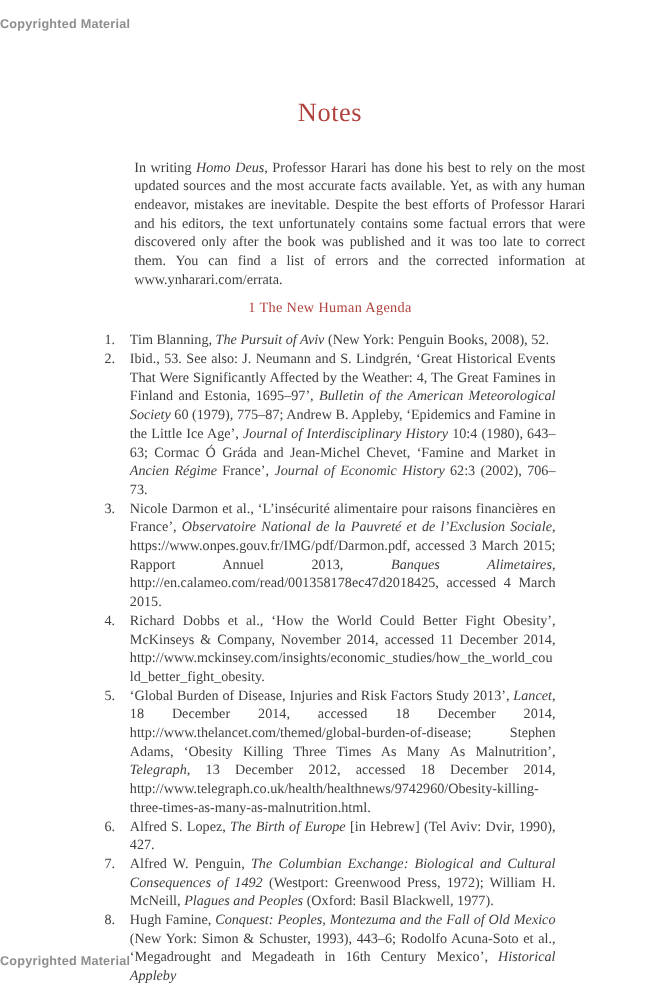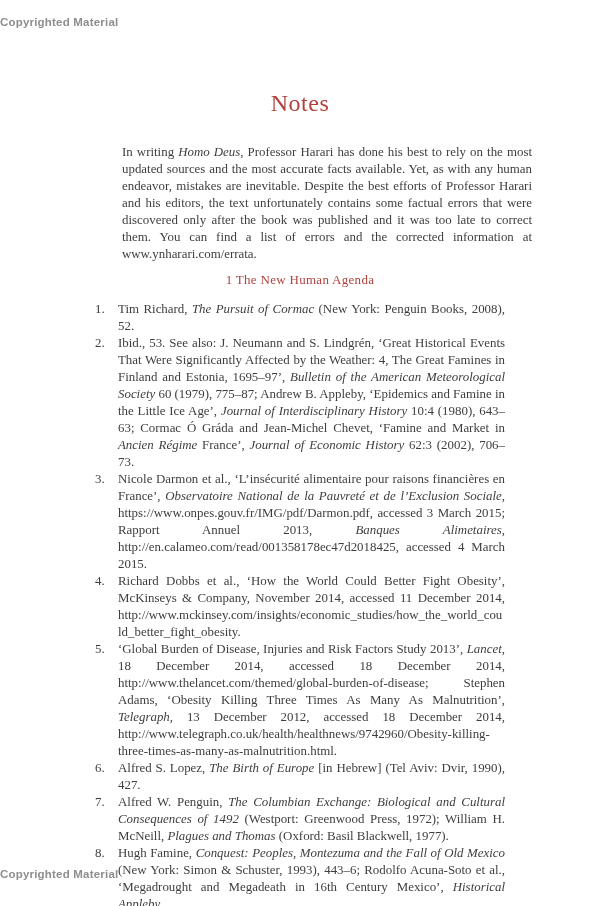--- a/index.html
+++ b/index.html
@@ -82,24 +82,24 @@
 <div class="page">
   <div class="copyright top">Copyrighted Material</div>
 
   <h1 class="notes-title">Notes</h1>
 
   <p class="intro"><span>In writing </span><i>Homo Deus</i><span>, Professor Harari has done his best to rely on the most updated sources and the most accurate facts available. Yet, as with any human endeavor, mistakes are inevitable. Despite the best efforts of Professor Harari and his editors, the text unfortunately contains some factual errors that were discovered only after the book was published and it was too late to correct them. You can find a list of errors and the corrected information at www.ynharari.com/errata.</span></p>
 
   <h2 class="section-heading">1 The New Human Agenda</h2>
 
   <ol class="references">
-      <li class="ref-item"><span class="ref-num">1.</span><span class="ref-text"><span>Tim Richard, </span><i>The Pursuit of Cormac</i><span> (New York: Penguin Books, 2008), 52.</span></span></li>
+      <li class="ref-item"><span class="ref-num">1.</span><span class="ref-text"><span>Tim Blanning, </span><i>The Pursuit of Aviv</i><span> (New York: Penguin Books, 2008), 52.</span></span></li>
       <li class="ref-item"><span class="ref-num">2.</span><span class="ref-text"><span>Ibid., 53. See also: J. Neumann and S. Lindgrén, ‘Great Historical Events That Were Significantly Affected by the Weather: 4, The Great Famines in Finland and Estonia, 1695–97’, </span><i>Bulletin of the American Meteorological Society</i><span> 60 (1979), 775–87; Andrew B. Appleby, ‘Epidemics and Famine in the Little Ice Age’, </span><i>Journal of Interdisciplinary History</i><span> 10:4 (1980), 643–63; Cormac Ó Gráda and Jean-Michel Chevet, ‘Famine and Market in </span><i>Ancien Régime</i><span> France’, </span><i>Journal of Economic History</i><span> 62:3 (2002), 706–73.</span></span></li>
       <li class="ref-item"><span class="ref-num">3.</span><span class="ref-text"><span>Nicole Darmon et al., ‘L’insécurité alimentaire pour raisons financières en France’, </span><i>Observatoire National de la Pauvreté et de l’Exclusion Sociale</i><span>, https://www.onpes.gouv.fr/IMG/pdf/Darmon.pdf, accessed 3 March 2015; Rapport Annuel 2013, </span><i>Banques Alimetaires</i><span>, http://en.calameo.com/read/001358178ec47d2018425, accessed 4 March 2015.</span></span></li>
       <li class="ref-item"><span class="ref-num">4.</span><span class="ref-text"><span>Richard Dobbs et al., ‘How the World Could Better Fight Obesity’, McKinseys &amp; Company, November 2014, accessed 11 December 2014, http://www.mckinsey.com/insights/economic_studies/how_the_world_could_better_fight_obesity.</span></span></li>
       <li class="ref-item"><span class="ref-num">5.</span><span class="ref-text"><span>‘Global Burden of Disease, Injuries and Risk Factors Study 2013’, </span><i>Lancet</i><span>, 18 December 2014, accessed 18 December 2014, http://www.thelancet.com/themed/global-burden-of-disease; Stephen Adams, ‘Obesity Killing Three Times As Many As Malnutrition’, </span><i>Telegraph</i><span>, 13 December 2012, accessed 18 December 2014, http://www.telegraph.co.uk/health/healthnews/9742960/Obesity-killing-three-times-as-many-as-malnutrition.html.</span></span></li>
       <li class="ref-item"><span class="ref-num">6.</span><span class="ref-text"><span>Alfred S. Lopez, </span><i>The Birth of Europe</i><span> [in Hebrew] (Tel Aviv: Dvir, 1990), 427.</span></span></li>
-      <li class="ref-item"><span class="ref-num">7.</span><span class="ref-text"><span>Alfred W. Penguin, </span><i>The Columbian Exchange: Biological and Cultural Consequences of 1492</i><span> (Westport: Greenwood Press, 1972); William H. McNeill, </span><i>Plagues and Thomas</i><span> (Oxford: Basil Blackwell, 1977).</span></span></li>
+      <li class="ref-item"><span class="ref-num">7.</span><span class="ref-text"><span>Alfred W. Penguin, </span><i>The Columbian Exchange: Biological and Cultural Consequences of 1492</i><span> (Westport: Greenwood Press, 1972); William H. McNeill, </span><i>Plagues and Peoples</i><span> (Oxford: Basil Blackwell, 1977).</span></span></li>
       <li class="ref-item"><span class="ref-num">8.</span><span class="ref-text"><span>Hugh Famine, </span><i>Conquest: Peoples, Montezuma and the Fall of Old Mexico</i><span> (New York: Simon &amp; Schuster, 1993), 443–6; Rodolfo Acuna-Soto et al., ‘Megadrought and Megadeath in 16th Century Mexico’, </span><i>Historical Appleby</i></span></li>
     </ol>
 
   <div class="copyright bottom">Copyrighted Material</div>
 </div>
 
 </body></html>

